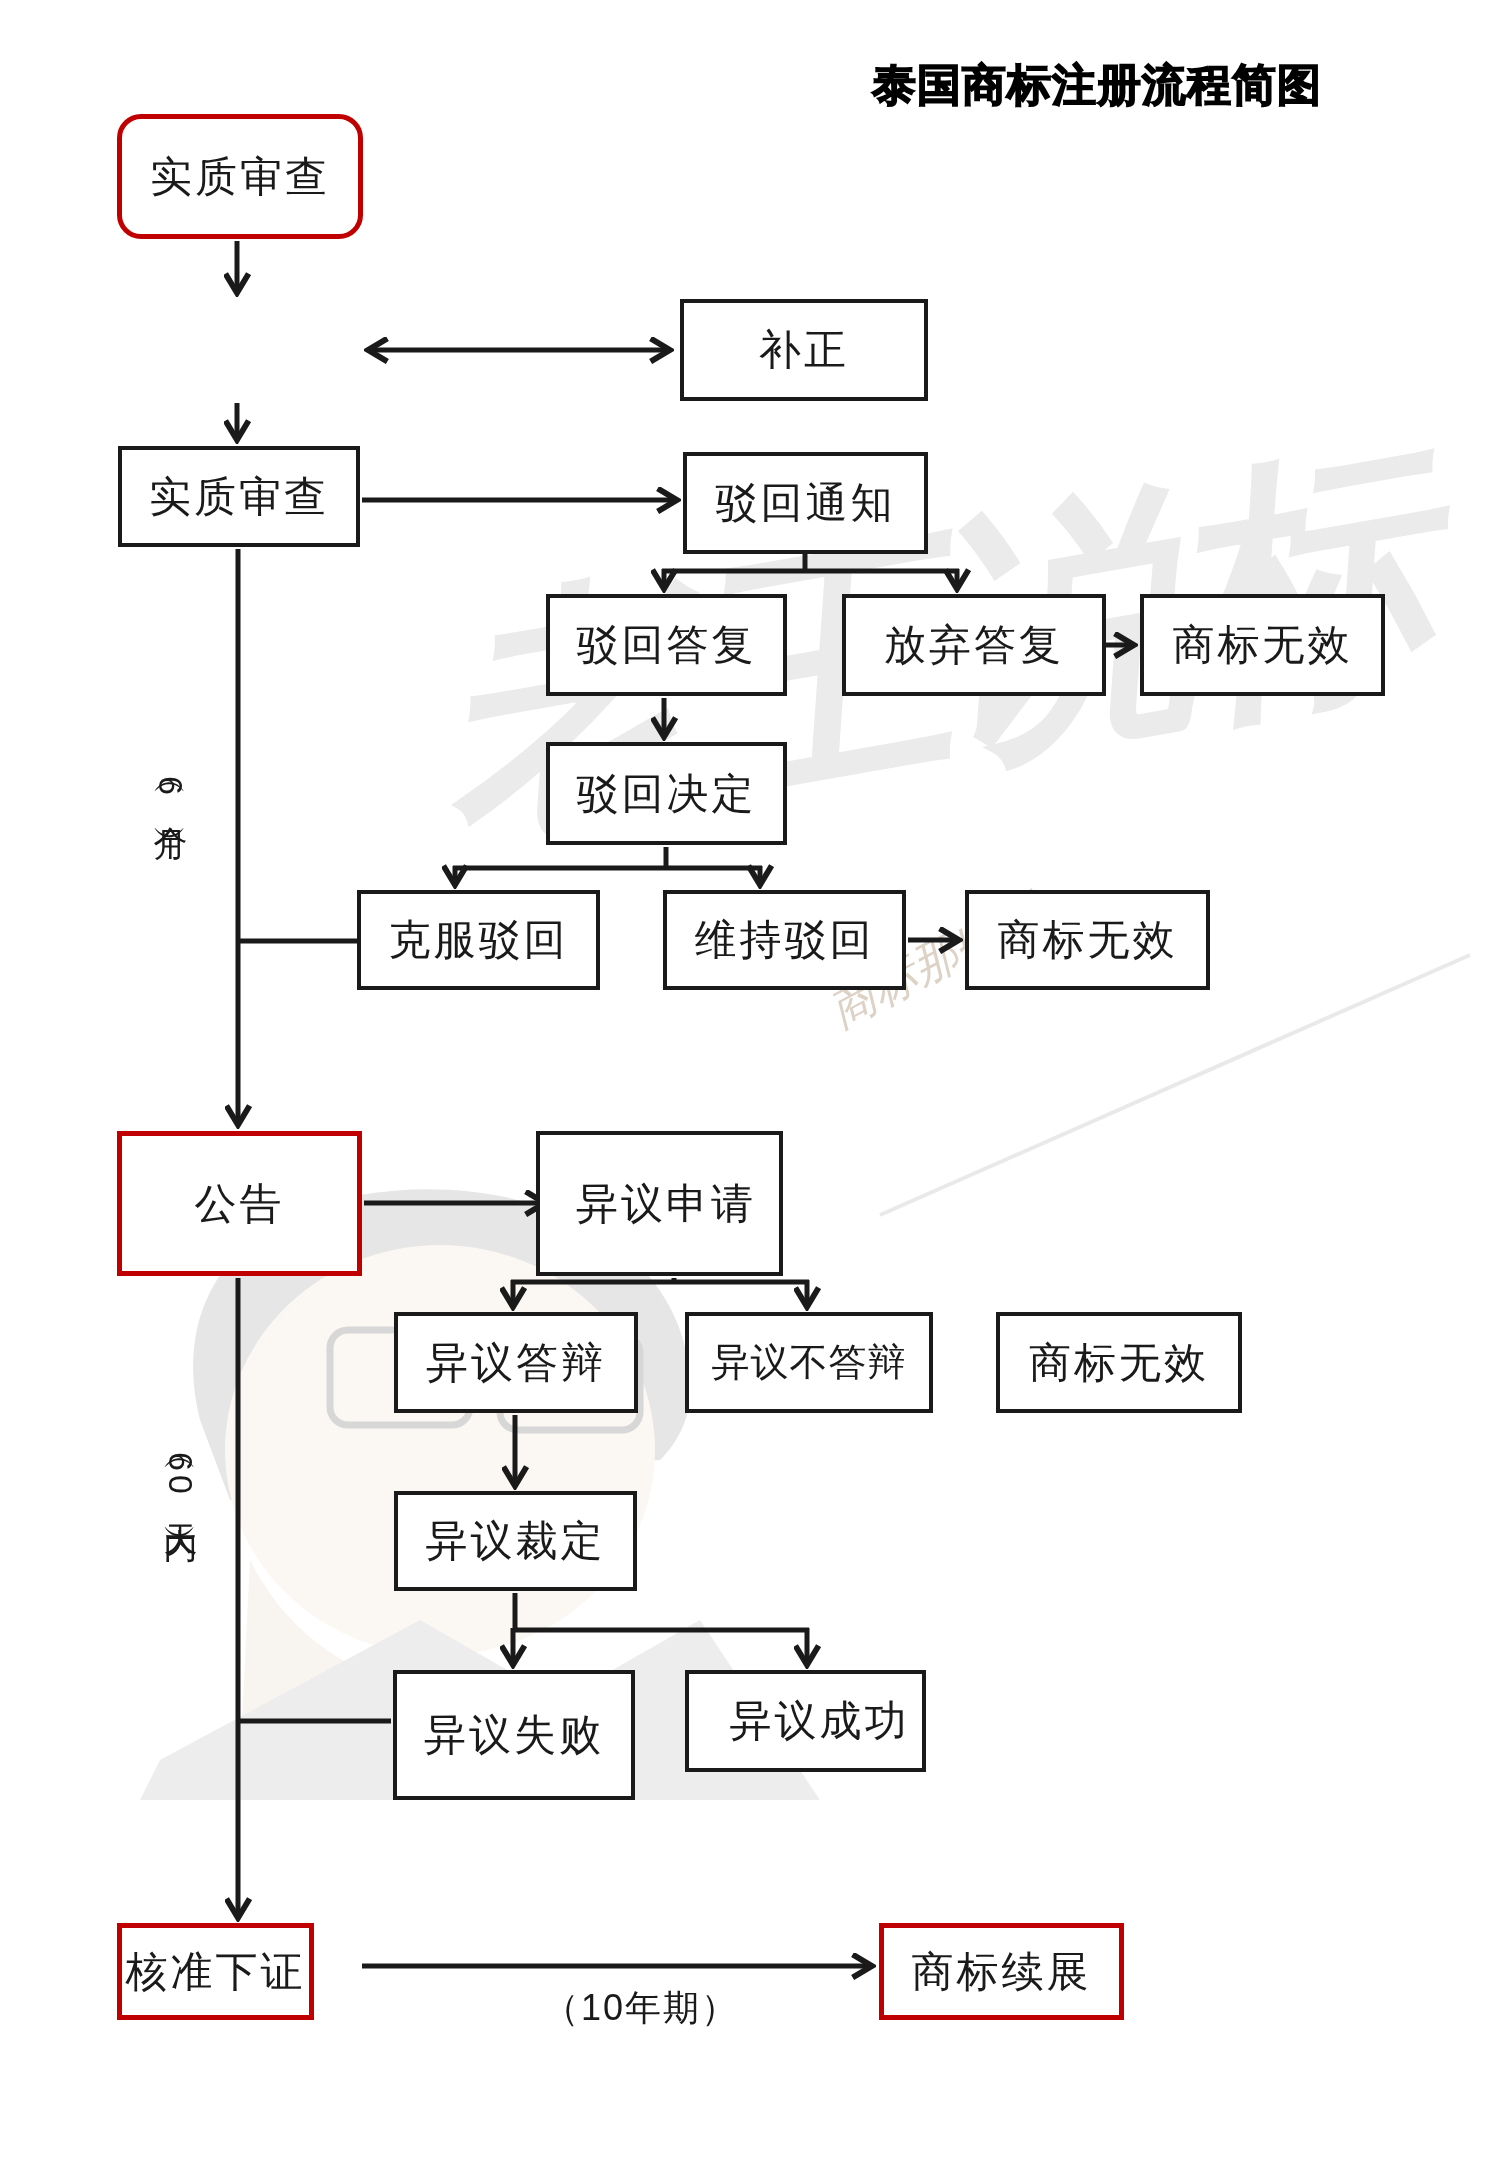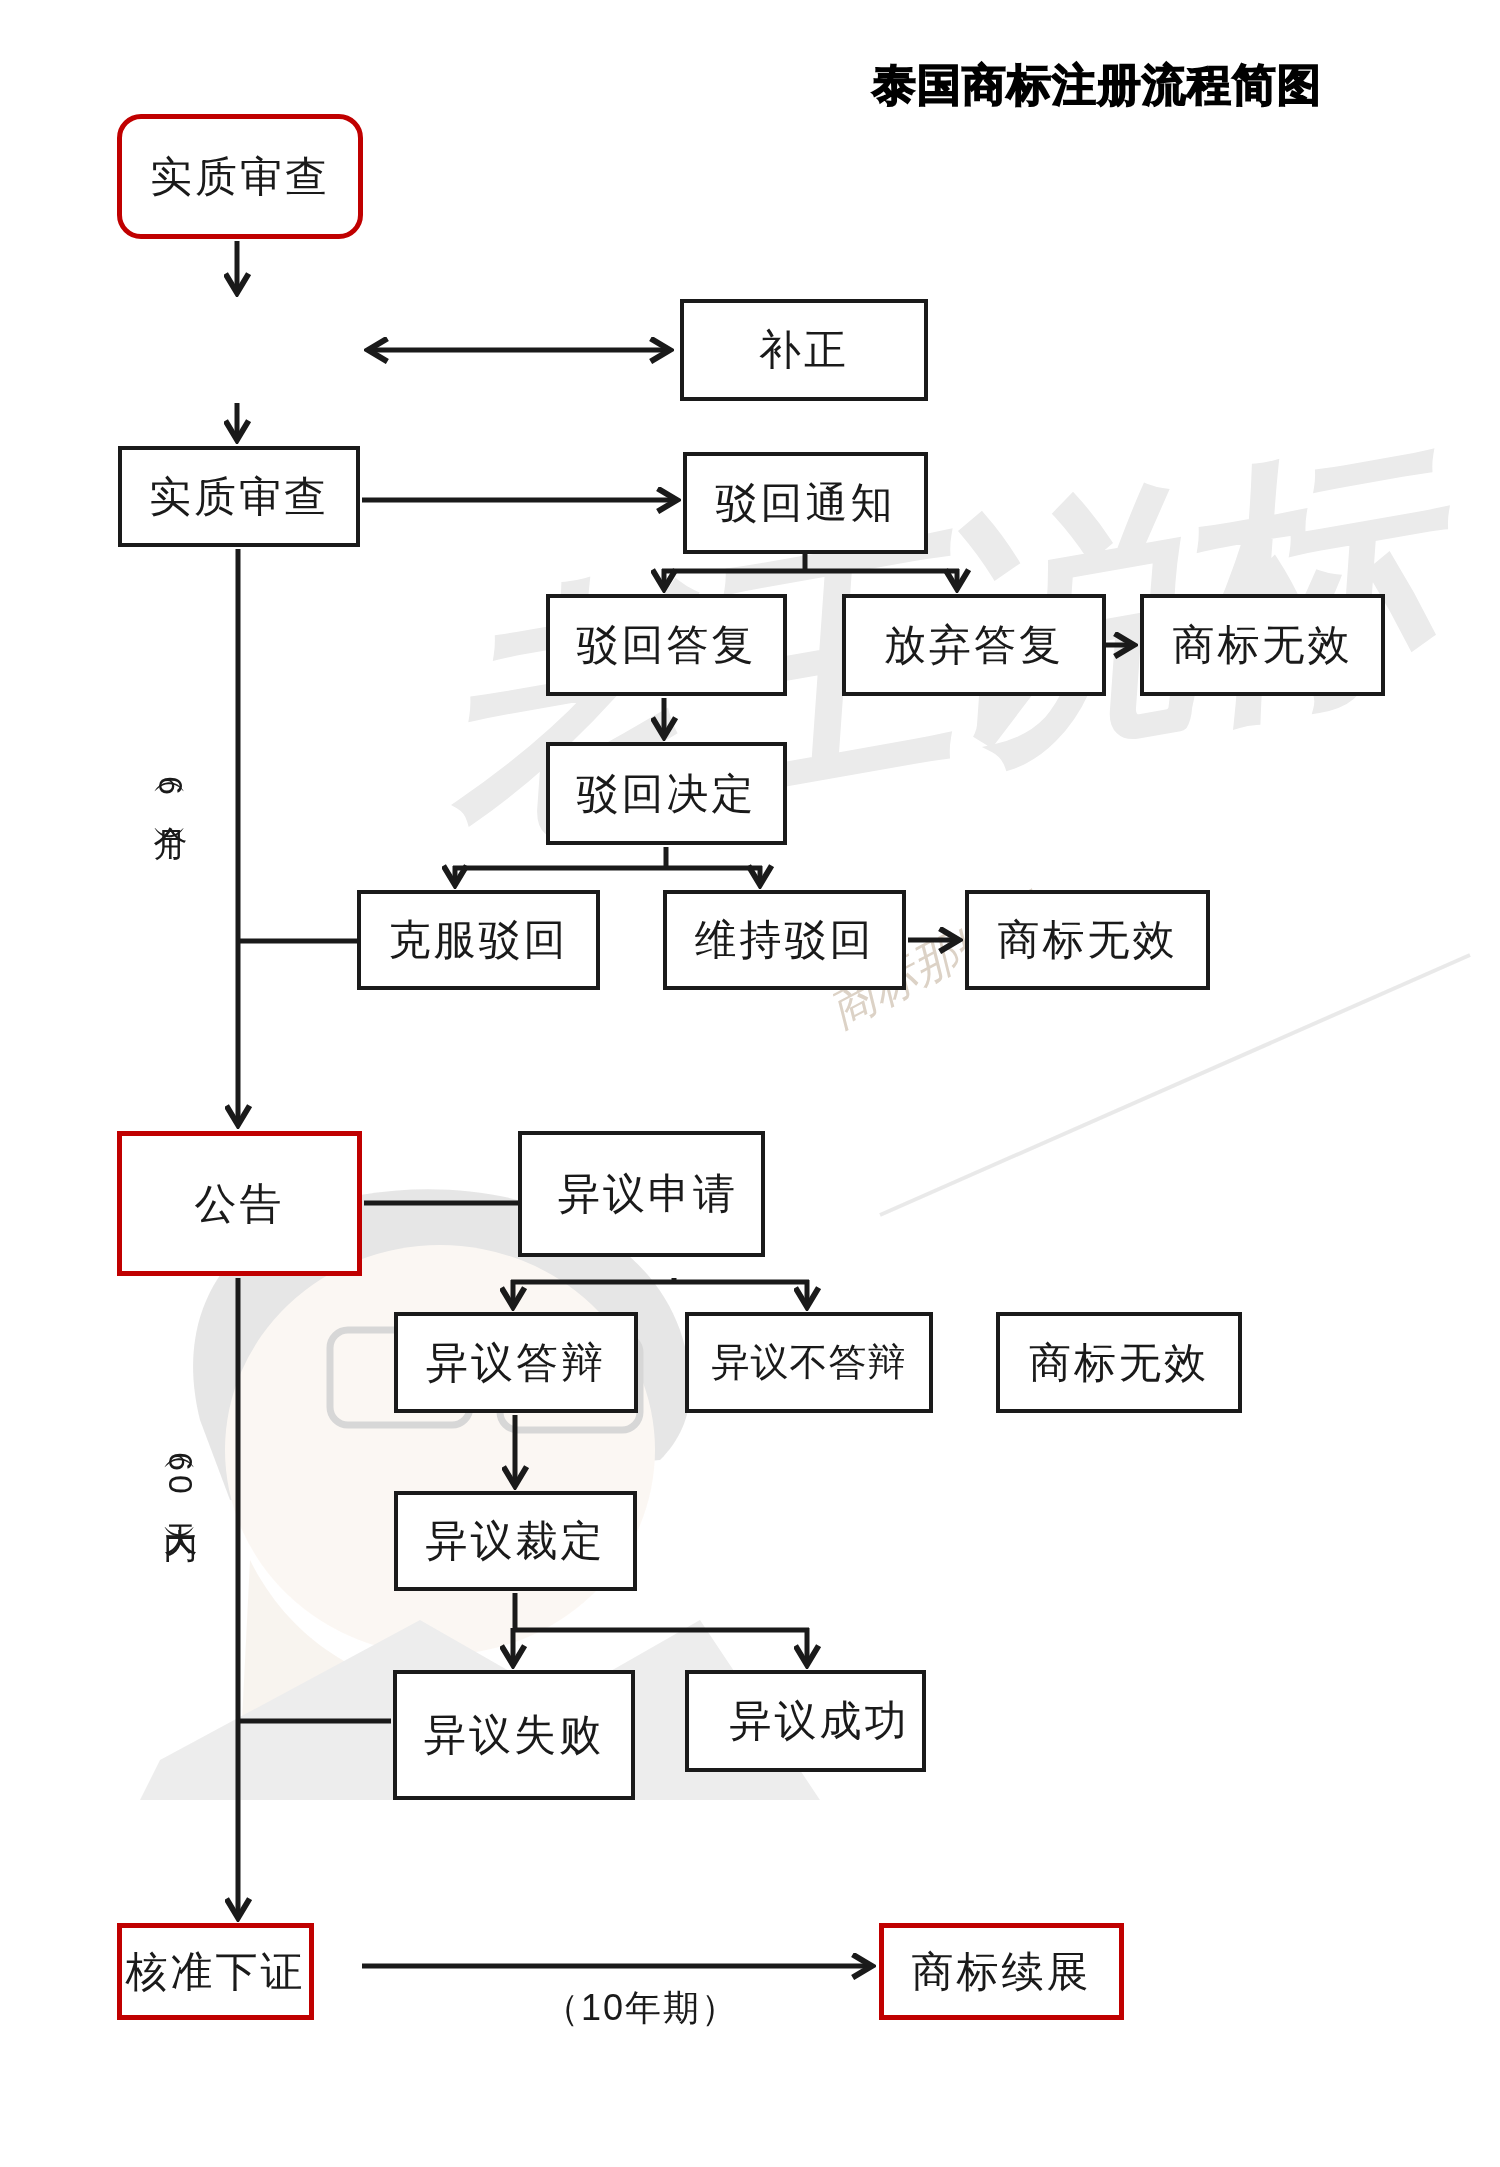--- a/index.html
+++ b/index.html
@@ -160,21 +160,21 @@
     </div>
 
   <div class="node" style="left:965px;top:890px;width:245px;height:100px;">
       <span>商标无效</span>
     </div>
 
   <div class="node red" style="left:117px;top:1131px;width:245px;height:145px;">
       <span>公告</span>
     </div>
 
-  <div class="node" style="left:518px;top:1131px;width:247px;height:126px;padding-left:13px;">
+  <div class="node" style="left:536px;top:1131px;width:247px;height:145px;padding-left:13px;">
       <span>异议申请</span>
     </div>
 
   <div class="node" style="left:394px;top:1312px;width:244px;height:101px;">
       <span>异议答辩</span>
     </div>
 
   <div class="node" style="left:685px;top:1312px;width:248px;height:101px;font-size:38px;letter-spacing:1px;justify-content:center;">
       <span>异议不答辩</span>
     </div>

